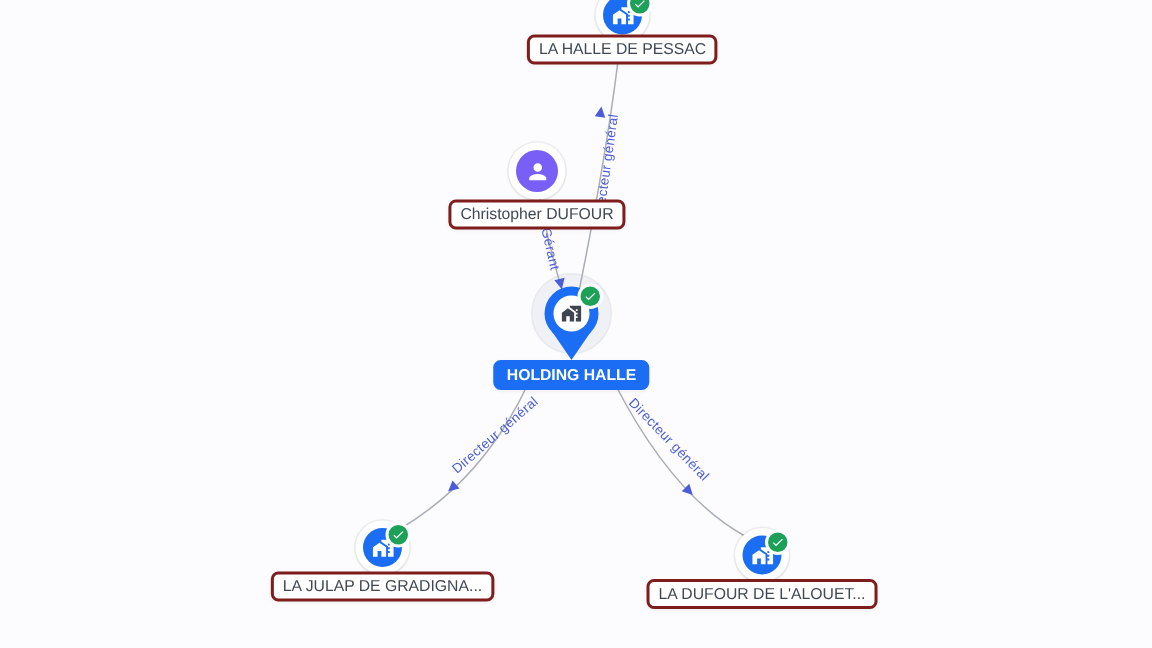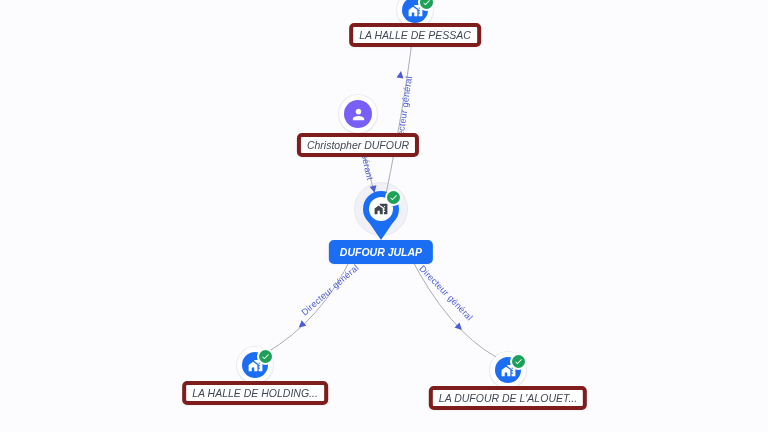--- a/index.html
+++ b/index.html
@@ -29,23 +29,23 @@
   .inner.company{background:#1b6ef3;}
   .inner.person{background:#7a5ff6;width:28px;height:28px;}
   .badge{
     position:absolute;left:2px;top:-17px;width:13px;height:13px;border-radius:50%;
     background:#1da158;border:2px solid #fff;
     display:flex;align-items:center;justify-content:center;z-index:5;
   }
   .badge.julap-badge{left:4px;top:-22px;}
   .pill{
     position:absolute;left:0;transform:translateX(-50%);
-    background:#fff;border:4px solid #7f1d1d;border-radius:5px;
+    background:#fff;border:2px solid #7f1d1d;border-radius:5px;
     box-shadow:0 1px 2px rgba(60,64,70,.06);
-    padding:2px 6px;font-size:10.5px;color:#3f4854;white-space:nowrap;z-index:6;font-style:italic;
+    padding:2px 6px;font-size:10.5px;color:#3f4854;white-space:nowrap;z-index:6;
   }
   .pill.selected{
     background:#1b6ef3;border-color:#1b6ef3;color:#fff;font-weight:bold;padding:2px 7px;
   }
   .pin-svg{position:absolute;left:-22px;top:-21px;}
 </style>
 </head>
 <body>
 
 <div class="stage">
@@ -107,38 +107,38 @@
           <path d="M1 11v10h5v-6h4v6h5V11L8 6z"></path>
           <path d="M10 3v1.97l7 5V21h6V3H10zm9 6h-2V7h2v2zm0 4h-2v-2h2v2zm0 4h-2v-2h2v2z"></path>
         </svg>
       </g>
     </svg>
     <div class="badge julap-badge">
       <svg viewBox="0 0 24 24" width="9" height="9" fill="#ffffff">
         <path d="M9 16.17 4.83 12l-1.42 1.41L9 19 21 7l-1.41-1.41z"></path>
       </svg>
     </div>
-    <div class="pill selected" style="top:29px">DUFOUR JULAP</div>
+    <div class="pill selected" style="top:29px">HOLDING HALLE</div>
   </div>
 
   <div class="node" style="left:255px;top:365px">
     <div class="outer">
       <div class="inner company">
         <svg viewBox="0 0 24 24" width="15" height="15" fill="#ffffff">
           <path d="M1 11v10h5v-6h4v6h5V11L8 6z"></path>
           <path d="M10 3v1.97l7 5V21h6V3H10zm9 6h-2V7h2v2zm0 4h-2v-2h2v2zm0 4h-2v-2h2v2z"></path>
         </svg>
       </div>
     </div>
     <div class="badge">
       <svg viewBox="0 0 24 24" width="9" height="9" fill="#ffffff">
         <path d="M9 16.17 4.83 12l-1.42 1.41L9 19 21 7l-1.41-1.41z"></path>
       </svg>
     </div>
-    <div class="pill" style="top:16px">LA HALLE DE HOLDING...</div>
+    <div class="pill" style="top:16px">LA JULAP DE GRADIGNA...</div>
   </div>
 
   <div class="node" style="left:508px;top:370px">
     <div class="outer">
       <div class="inner company">
         <svg viewBox="0 0 24 24" width="15" height="15" fill="#ffffff">
           <path d="M1 11v10h5v-6h4v6h5V11L8 6z"></path>
           <path d="M10 3v1.97l7 5V21h6V3H10zm9 6h-2V7h2v2zm0 4h-2v-2h2v2zm0 4h-2v-2h2v2z"></path>
         </svg>
       </div>

